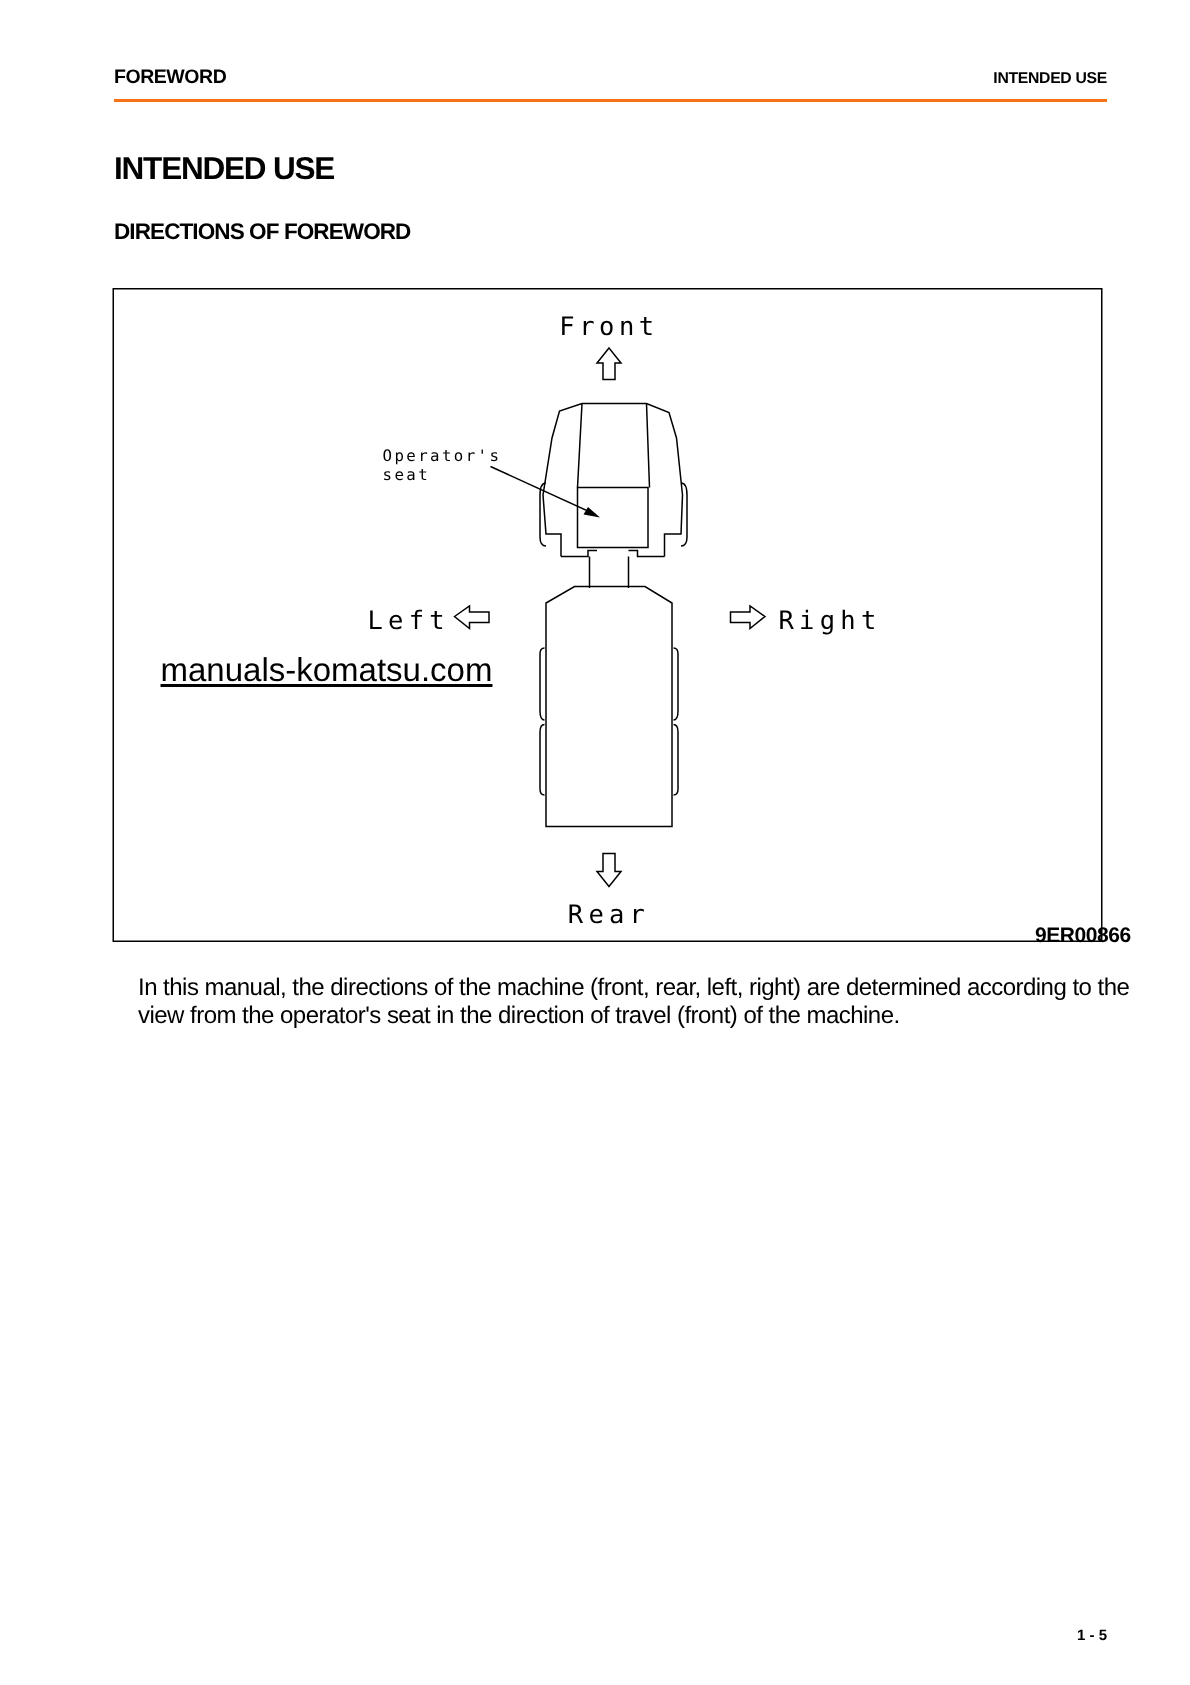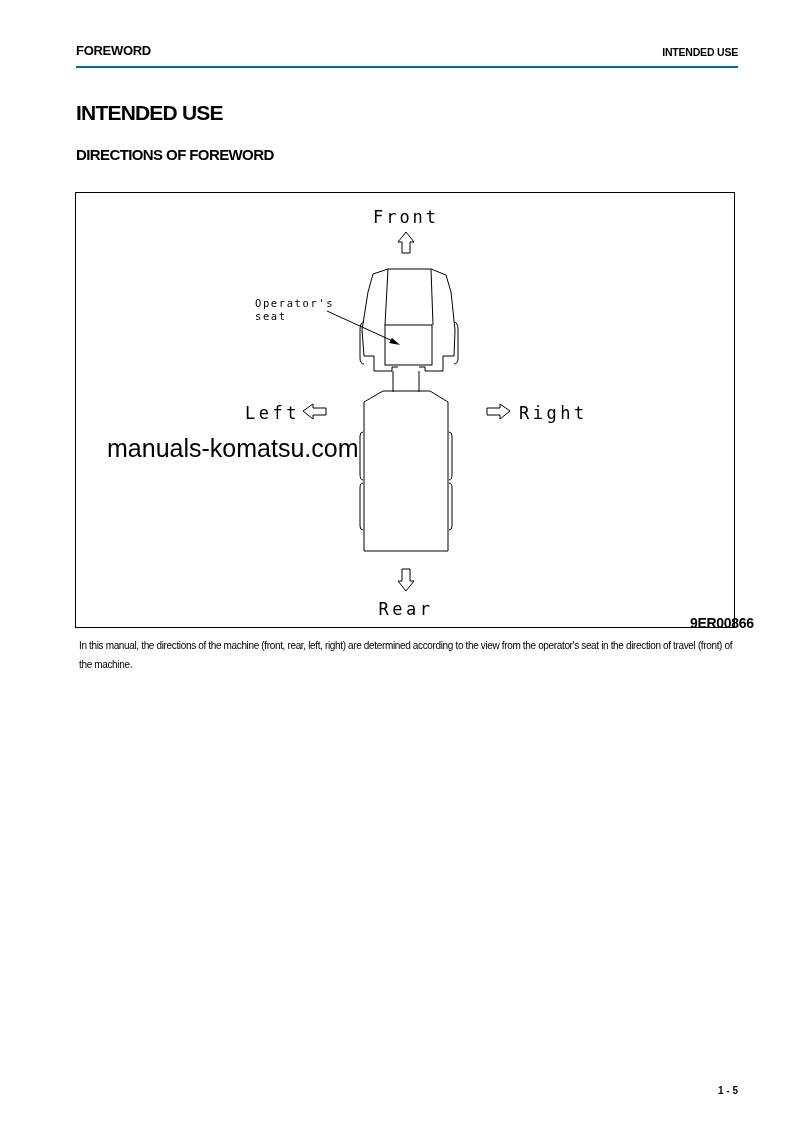--- a/index.html
+++ b/index.html
@@ -14,21 +14,21 @@
       overflow: hidden;
       font-family: "Liberation Sans", sans-serif;
       color: #000000;
     }
     .header {
       position: absolute;
       left: 76px;
       top: 40px;
       width: 662px;
       height: 26px;
-      border-bottom: 2px solid #0369a1;
+      border-bottom: 2px solid #f97316;
     }
     .header-left {
       position: absolute;
       left: 0;
       top: 3px;
       font-size: 13px;
       font-weight: bold;
       letter-spacing: -0.3px;
     }
     .header-right {
@@ -74,42 +74,43 @@
       height: 1123px;
     }
     .fig-label {
       font-family: "DejaVu Sans Mono", monospace;
       fill: #000;
     }
     .watermark {
       position: absolute;
       left: 107px;
       top: 434px;
-      font-size: 25px;
+      font-size: 22px;
       font-family: "Liberation Sans", sans-serif;
       color: #000;
+      text-decoration: underline;
     }
     .figure-id {
       position: absolute;
       left: 690px;
       top: 615px;
       font-size: 14px;
       font-family: "Liberation Sans", sans-serif;
       font-weight: bold;
       letter-spacing: -0.3px;
     }
     .body-text {
       position: absolute;
       left: 76px;
       top: 633px;
       width: 664px;
-      font-size: 10px;
+      font-size: 16px;
       line-height: 19px;
       letter-spacing: -0.35px;
-      margin: 3px;
+      margin: 16px;
     }
     .page-number {
       position: absolute;
       right: 55px;
       top: 1085px;
       font-size: 10px;
       font-weight: bold;
       margin-left: 19px;
     }
   </style>

